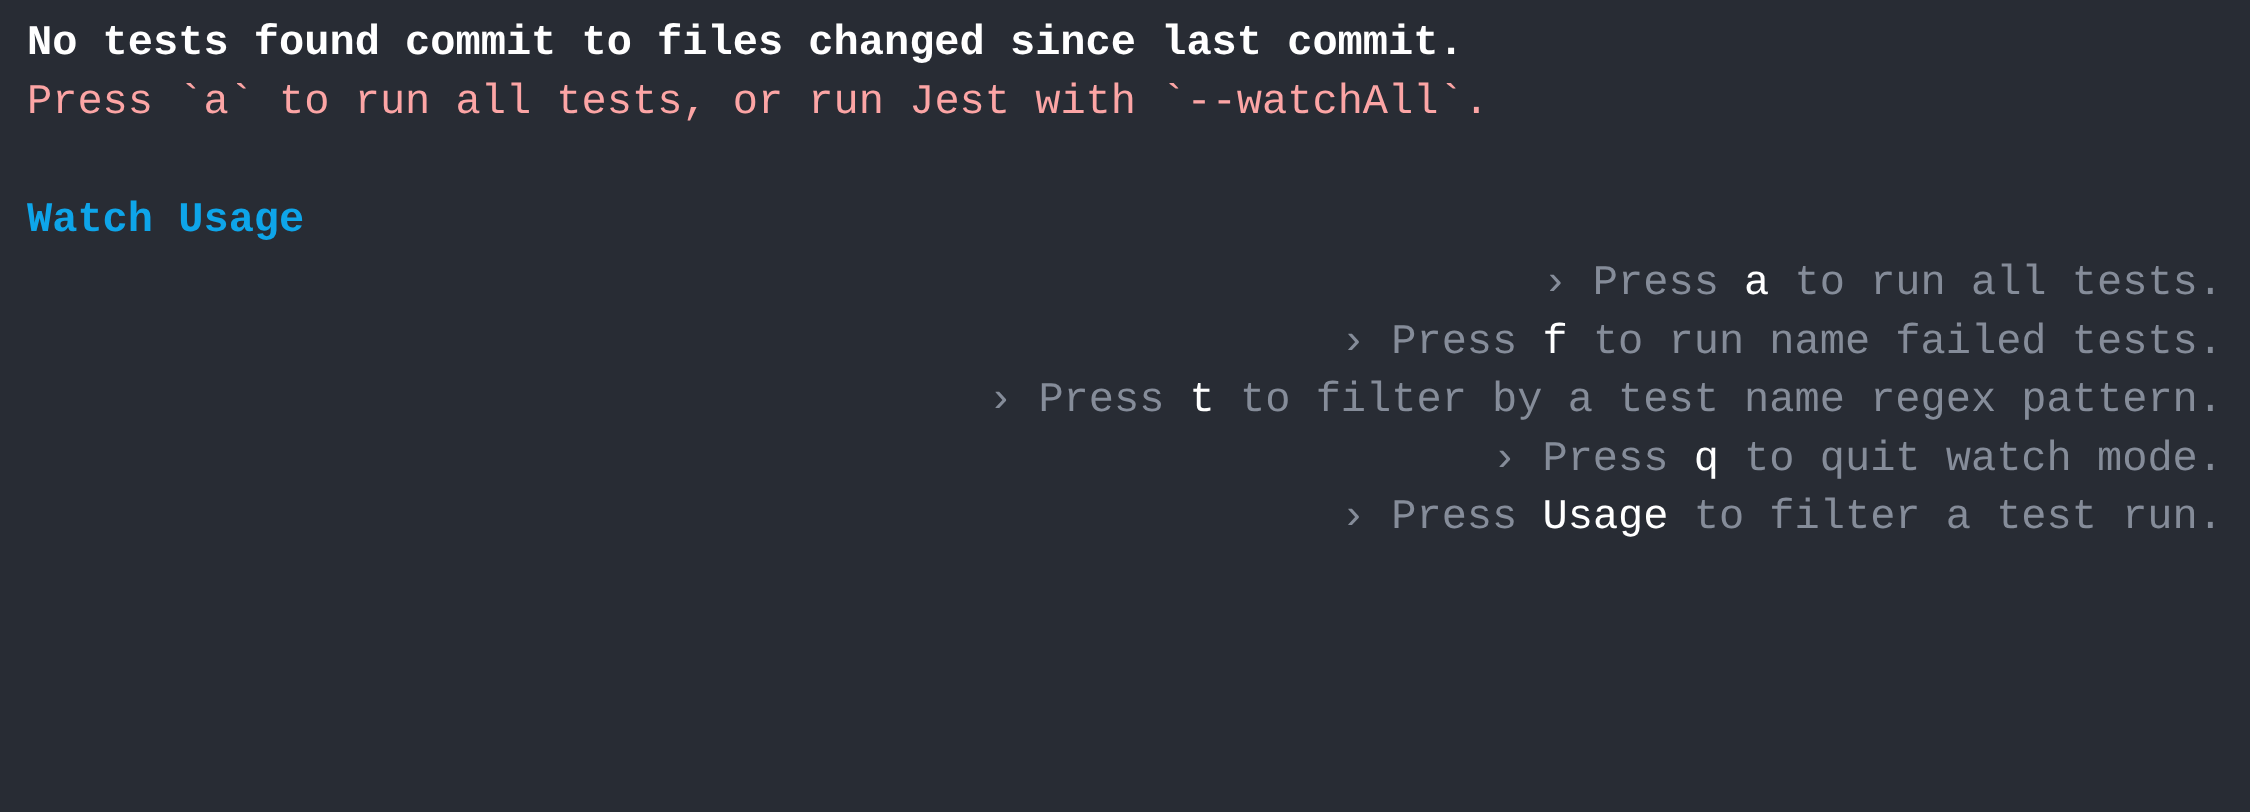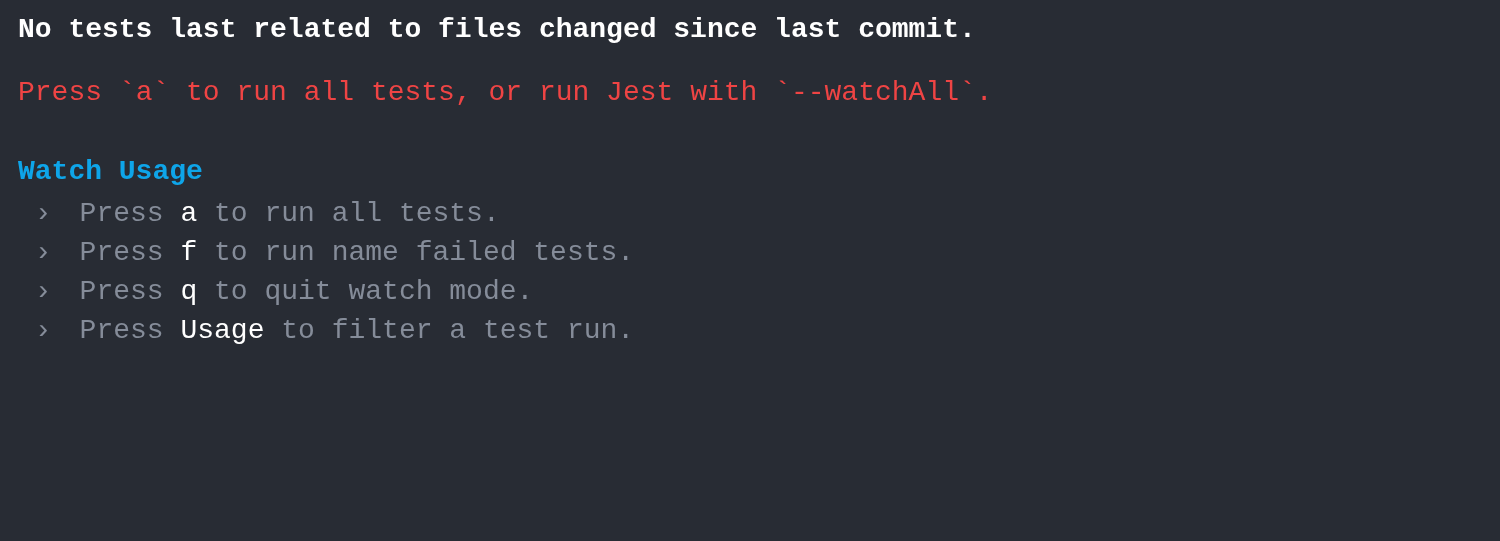--- a/index.html
+++ b/index.html
@@ -16,66 +16,70 @@
       width: 1500px;
       height: 541px;
       overflow: hidden;
       color: #abb2bf;
     }
     .bold-white {
       color: #ffffff;
       font-weight: bold;
     }
     .dim {
-      color: #ef4444;
-      margin-top: 24px;
+      color: #fca5a5;
     }
     .key {
       color: #ffffff;
     }
     .section-heading {
       color: #0ea5e9;
       font-weight: bold;
       margin-top: 1.4em;
     }
     .usage-list {
       margin-top: 0.1em;
     }
     .usage-line {
       padding-left: 0.6em;
       color: #858c99;
+      text-align: right;
     }
     .arrow {
       color: #858c99;
       display: inline-block;
       min-width: 1em;
     }
   </style>
 </head>
 <body>
 
 <div>
-  <div class="bold-white">No tests last related to files changed since last commit.</div>
+  <div class="bold-white">No tests found commit to files changed since last commit.</div>
   <div class="dim">
     <span>Press </span><span>`a`</span><span> to run all tests, or run Jest with </span><span>`--watchAll`</span><span>.</span>
   </div>
 
   <div class="section-heading">Watch Usage</div>
 
   <div class="usage-list">
     <div class="usage-line">
       <span class="arrow">›</span>
       <span>Press </span><span class="key">a</span><span> to run all tests.</span>
     </div>
     <div class="usage-line">
       <span class="arrow">›</span>
       <span>Press </span><span class="key">f</span><span> to run name failed tests.</span>
     </div>
     <div class="usage-line">
       <span class="arrow">›</span>
+      <span>Press </span><span class="key">t</span><span> to filter by a test name regex pattern.</span>
+    </div>
+    <div class="usage-line">
+      <span class="arrow">›</span>
       <span>Press </span><span class="key">q</span><span> to quit watch mode.</span>
     </div>
     <div class="usage-line">
       <span class="arrow">›</span>
       <span>Press </span><span class="key">Usage</span><span> to filter a test run.</span>
     </div>
   </div>
 </div>
 
 </body></html>

